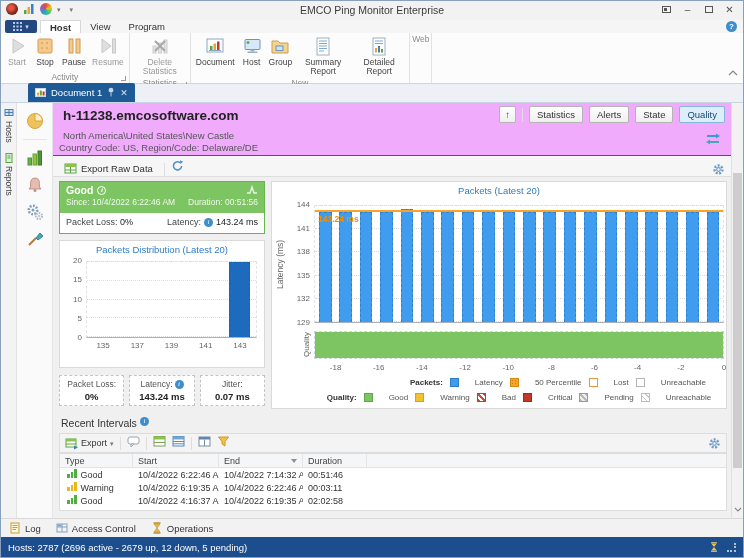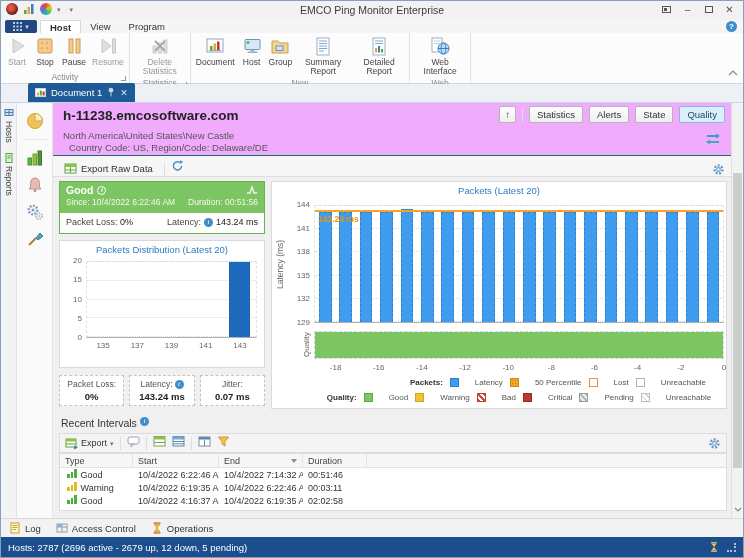--- a/index.html
+++ b/index.html
@@ -56,21 +56,21 @@
   .vscroll{position:absolute;right:0;top:0;bottom:0;width:12px;background:#f2f2f2;border-left:1px solid #e0e0e0}
   .vthumb{position:absolute;left:1px;right:1px;top:70px;height:295px;background:#cdcdcd}
   .vchev{position:absolute;bottom:2px;left:2px}
 
   .htitle{position:absolute;left:10px;top:5px;font-size:13.5px;font-weight:bold;color:#222;white-space:nowrap}
   .hbtns{position:absolute;right:6px;top:3px;display:flex;gap:6px;align-items:center}
   .hbtn{font-size:9.5px;color:#333;background:linear-gradient(#fefefe,#efefef);border:1px solid #b5b5b5;border-radius:2px;padding:2px 7px;white-space:nowrap}
   .hbtn.active{background:#ddeefb;border-color:#85b7dd;color:#17496f}
   .hsep{width:1px;height:14px;background:#ddd}
   .loc1{position:absolute;top:27px;left:10px;font-size:9.5px;color:#555;white-space:nowrap}
-  .loc2{position:absolute;top:39px;left:16px;font-size:9.5px;color:#555;white-space:nowrap}
+  .loc2{position:absolute;top:39px;left:6px;font-size:9.5px;color:#555;white-space:nowrap}
   .swapbtn{position:absolute;top:28px;right:10px}
 
   .ctoolbar{position:absolute;top:52px;left:0;right:0;height:22px;background:#f6f6f6;border-top:1px solid #0f766e;border-bottom:1px solid #dedede;display:flex;align-items:flex-end;padding:0 6px;gap:6px}
   .exportraw{display:flex;align-items:center;gap:4px;font-size:9.5px;color:#333;padding:1px 5px;white-space:nowrap}
   .tsep{width:1px;height:13px;background:#ddd}
   .gearbtn{margin-left:auto;display:flex}
 
   .panel{position:absolute;top:74px;left:0;right:0;bottom:0;background:#f0f0f0}
 
   
@@ -330,37 +330,20 @@
                 <rect x="13" y="14" width="2" height="3.5" fill="#58a53f"></rect>
               </svg>
             </span>
           <span class="rlabel">Detailed Report</span>
         </div>
       </div>
       <div class="rgrouplabel"><span>New</span></div>
     </div>
 
     <div class="rgroup">
-      <div class="rbtns">
-        <div class="rbtn">
-          <span class="ricon">
-              <svg width="22" height="22" viewBox="0 0 22 22">
-                <rect x="3" y="3" width="10" height="14" fill="#fff" stroke="#9ab0c6"></rect>
-                <g stroke="#b9cedd">
-                  <line x1="5" y1="6" x2="11" y2="6"></line>
-                  <line x1="5" y1="8.5" x2="11" y2="8.5"></line>
-                </g>
-                <circle cx="14.5" cy="13.5" r="5.5" fill="#bfe0f5" stroke="#3e7fc1"></circle>
-                <ellipse cx="14.5" cy="13.5" rx="2.4" ry="5.5" fill="none" stroke="#3e7fc1"></ellipse>
-                <line x1="9" y1="13.5" x2="20" y2="13.5" stroke="#3e7fc1"></line>
-              </svg>
-            </span>
-          <span class="rlabel">Web Interface</span>
-        </div>
-      </div>
       <div class="rgrouplabel"><span>Web</span></div>
     </div>
 
     <span class="ribcollapse"><svg width="10" height="6" viewBox="0 0 10 6">
           <polyline points="1,5 5,1 9,5" fill="none" stroke="#888" stroke-width="1.2"></polyline>
         </svg></span>
   </div>
 
   <div class="docbar">
     <div class="doctab">

